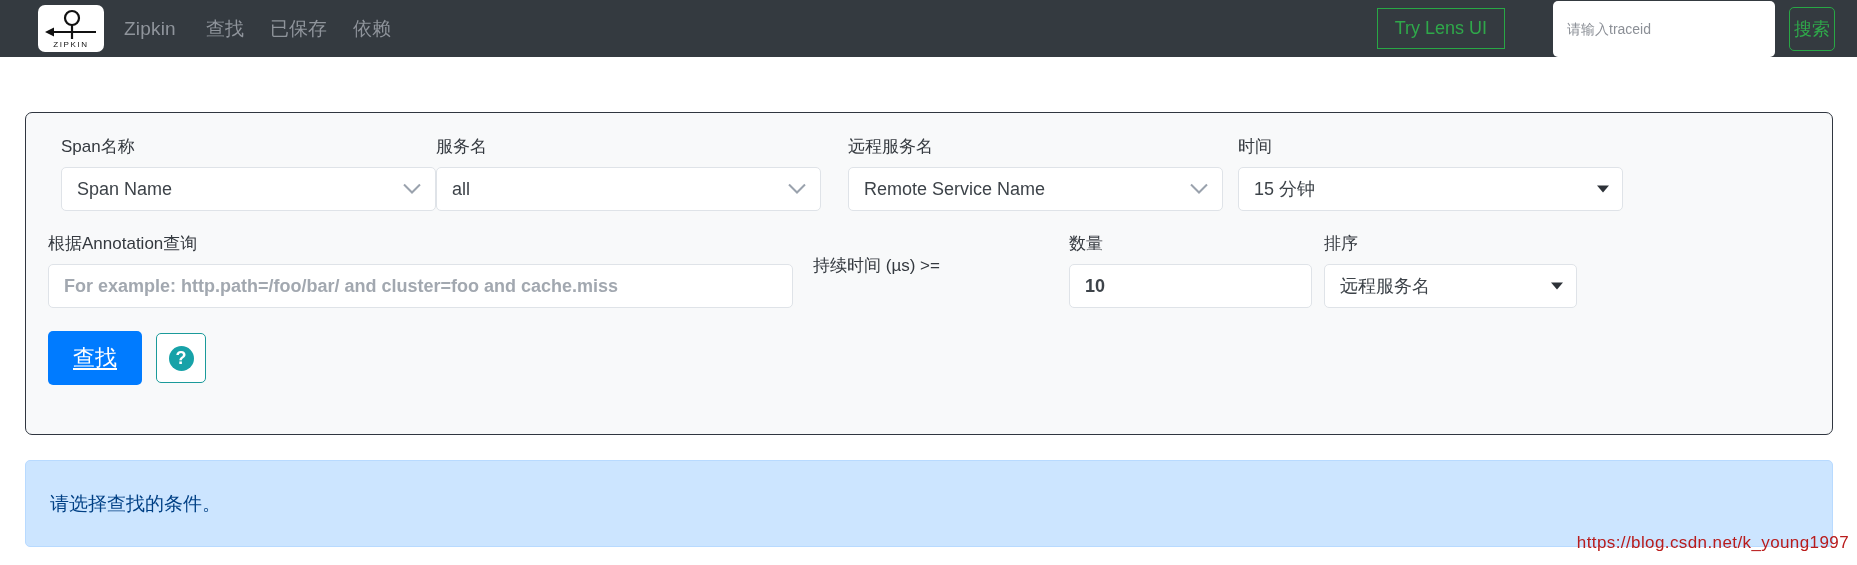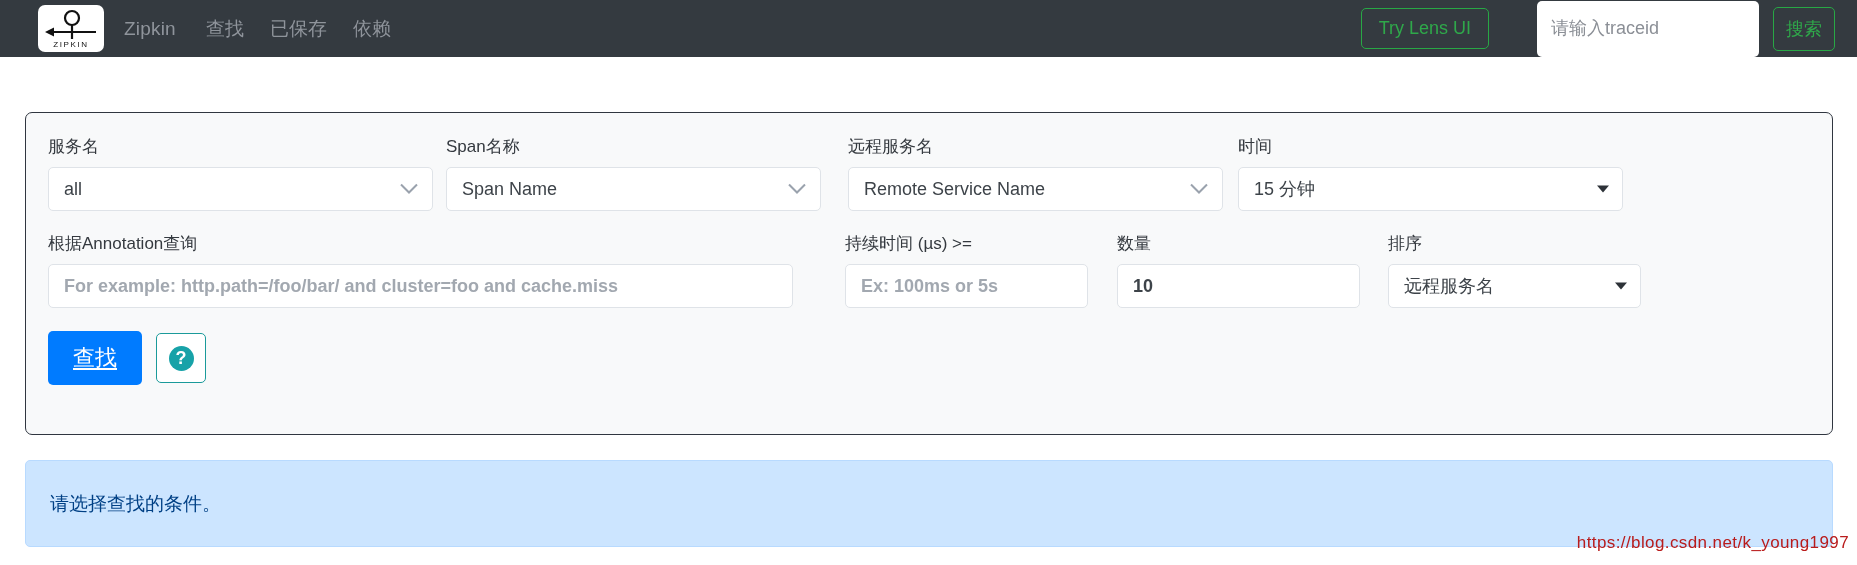--- a/index.html
+++ b/index.html
@@ -61,51 +61,51 @@
     margin-left: auto;
     display: flex;
     align-items: center;
     gap: 48px;
   }
   .lens-btn {
     border: 1px solid #28a745;
     color: #2fa84a;
     background: transparent;
     font-size: 18px;
-    border-radius: 5px;
+    border-radius: 0;
     padding: 9px 17px;
     cursor: pointer;
     white-space: nowrap;
     font-family: inherit;
   }
   .trace-search {
     display: flex;
     align-items: center;
     gap: 14px;
   }
   .trace-input {
     width: 222px;
     height: 56px;
     border: none;
     border-radius: 5px;
     background: #fff;
-    font-size: 18px;
+    font-size: 14px;
     padding: 0 14px;
     color: #14532d;
     font-family: inherit;
     outline: none;
   }
   .trace-input::placeholder { color: #8b8f96; }
   .trace-btn {
     border: 1px solid #28a745;
     color: #2fa84a;
     background: transparent;
     font-size: 18px;
     border-radius: 5px;
-    padding: 9px 12px;
+    padding: 9px 4px;
     cursor: pointer;
     white-space: nowrap;
     font-family: inherit;
   }
 
   .search-card {
     position: absolute;
     left: 25px;
     top: 112px;
     width: 1808px;
@@ -123,35 +123,35 @@
     display: block;
     white-space: nowrap;
   }
 
   .row1 {
     display: flex;
     gap: 0;
   }
   .row2 {
     display: flex;
-    gap: 16px;
+    gap: 0;
     margin-top: 21px;
     align-items: center;
   }
 
   .col { position: relative; }
 
   
   .c-service { width: 385px; }
   .c-span    { width: 375px; margin-left: 13px; }
   .c-remote  { width: 375px; margin-left: 27px; }
   .c-time    { width: 385px; margin-left: 15px; }
 
   .c-annotation { width: 745px; }
-  .c-duration   { width: 243px; margin-left: 36px; }
+  .c-duration   { width: 243px; margin-left: 20px; }
   .c-limit      { width: 243px; margin-left: 13px; }
   .c-sort       { width: 253px; margin-left: 12px; }
 
   .ctrl {
     width: 100%;
     height: 44px;
     background: #ffffff;
     border: 1px solid #dfe3e8;
     border-radius: 5px;
     font-size: 18px;
@@ -291,44 +291,44 @@
       <input class="trace-input" type="text" placeholder="请输入traceid" style="">
       <button class="trace-btn">搜索</button>
     </div>
   </div>
 </div>
 
 <div class="search-card">
 
   <div class="row1">
 
+    <div class="col c-span">
+      <label class="field-label">Span名称</label>
+      <div class="ctrl rs">
+        <span class="placeholderish">Span Name</span>
+        <span class="chev">
+          <svg viewBox="0 0 18 11">
+              <path d="M1 1 L9 9 L17 1" fill="none" stroke="#9aa2ad" stroke-width="2"></path>
+            </svg>
+        </span>
+      </div>
+    </div>
+
     <div class="col c-service">
       <label class="field-label">服务名</label>
       <div class="ctrl rs">
         <span>all</span>
         <span class="chev">
           <svg viewBox="0 0 18 11">
               <path d="M1 1 L9 9 L17 1" fill="none" stroke="#9aa2ad" stroke-width="2"></path>
             </svg>
         </span>
       </div>
     </div>
 
-    <div class="col c-span">
-      <label class="field-label">Span名称</label>
-      <div class="ctrl rs">
-        <span class="placeholderish">Span Name</span>
-        <span class="chev">
-          <svg viewBox="0 0 18 11">
-              <path d="M1 1 L9 9 L17 1" fill="none" stroke="#9aa2ad" stroke-width="2"></path>
-            </svg>
-        </span>
-      </div>
-    </div>
-
     <div class="col c-remote">
       <label class="field-label">远程服务名</label>
       <div class="ctrl rs">
         <span class="placeholderish">Remote Service Name</span>
         <span class="chev">
           <svg viewBox="0 0 18 11">
               <path d="M1 1 L9 9 L17 1" fill="none" stroke="#9aa2ad" stroke-width="2"></path>
             </svg>
         </span>
       </div>
@@ -345,21 +345,20 @@
 
   <div class="row2">
 
     <div class="col c-annotation">
       <label class="field-label">根据Annotation查询</label>
       <input class="ctrl" type="text" placeholder="For example: http.path=/foo/bar/ and cluster=foo and cache.miss" style="">
     </div>
 
     <div class="col c-duration">
       <label class="field-label">持续时间 (µs) &gt;=</label>
-      <input class="ctrl" type="text" placeholder="Ex: 100ms or 5s" style="">
     </div>
 
     <div class="col c-limit">
       <label class="field-label">数量</label>
       <input class="ctrl" type="text" value="10" style="">
     </div>
 
     <div class="col c-sort">
       <label class="field-label">排序</label>
       <div class="ctrl ns">

